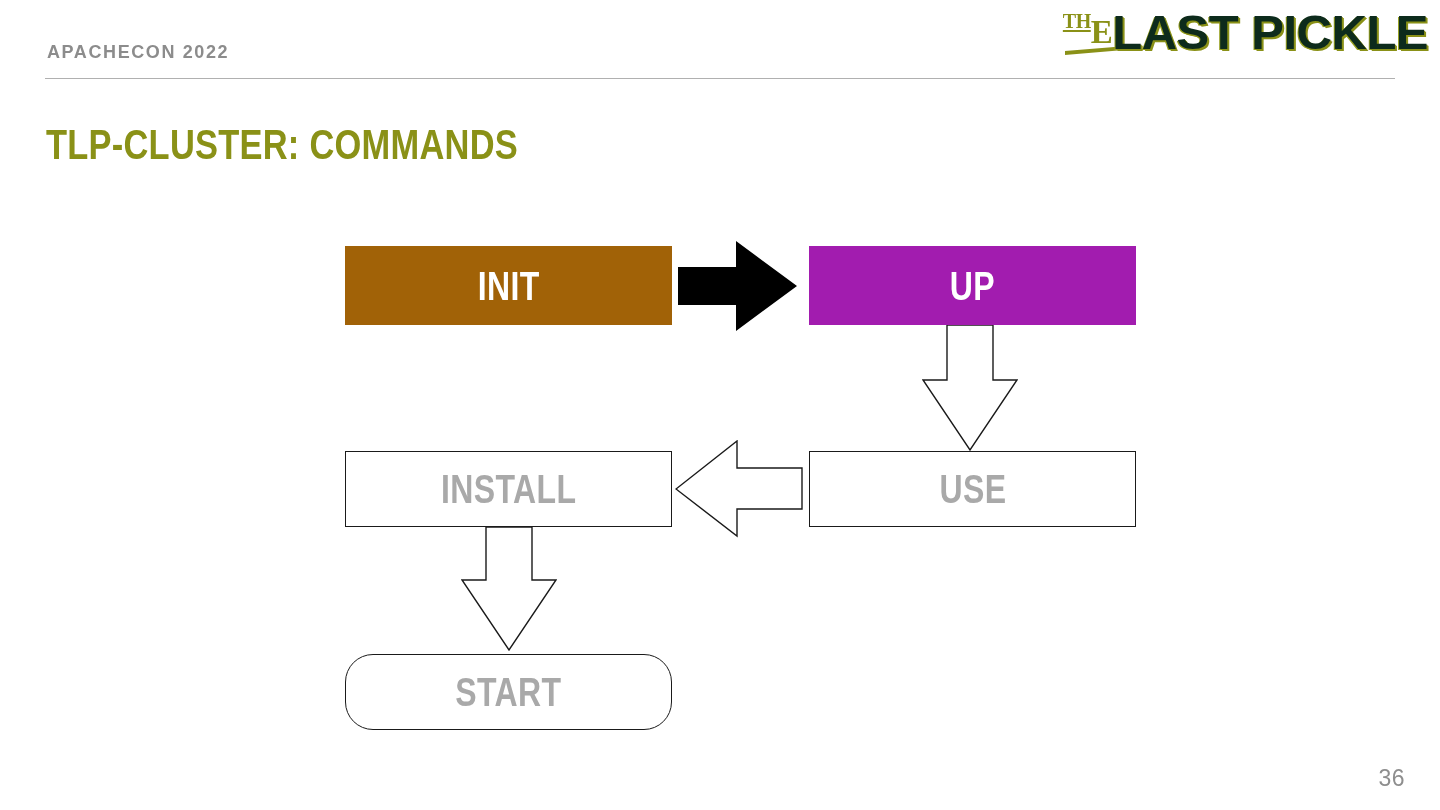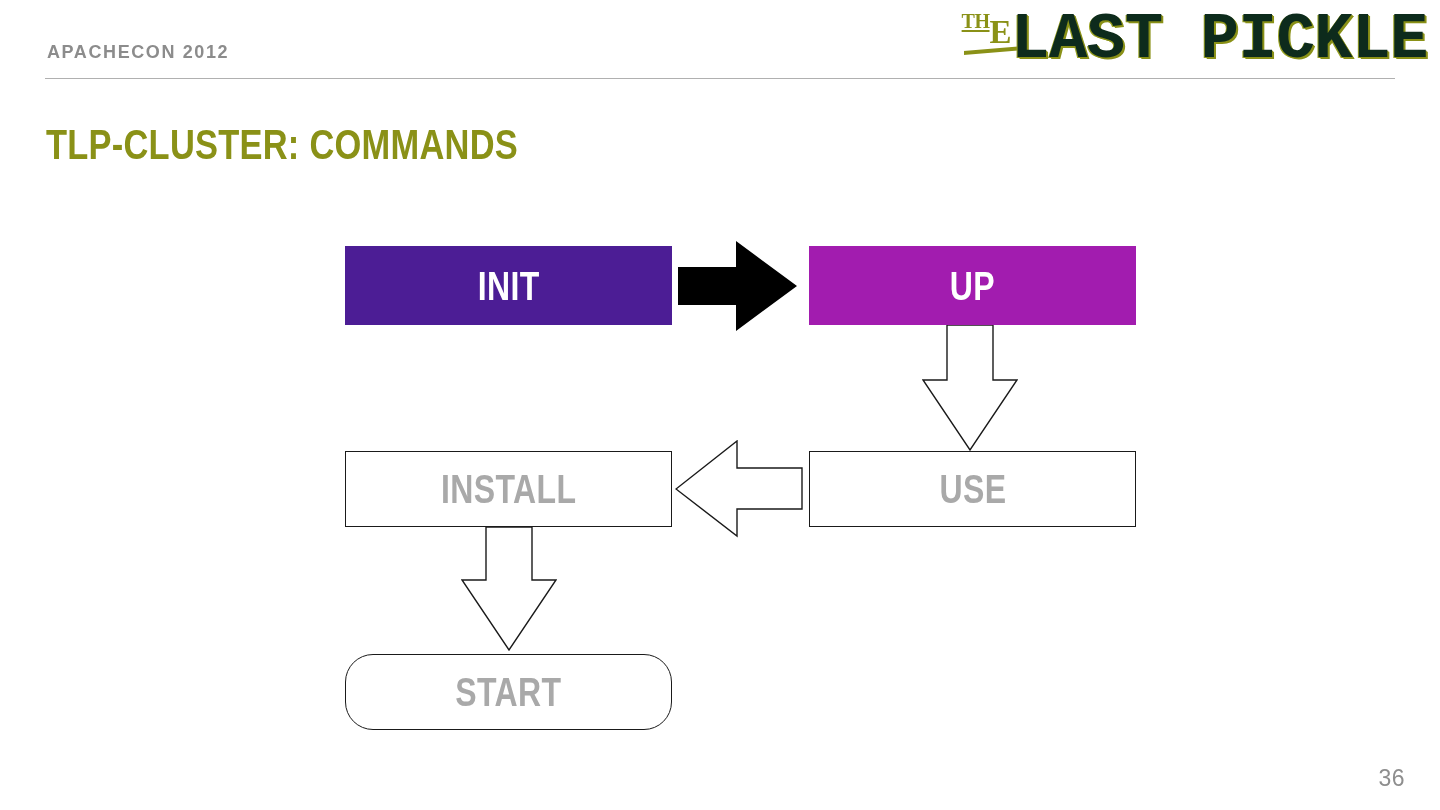--- a/index.html
+++ b/index.html
@@ -79,23 +79,23 @@
     position: absolute;
     left: 2px;
     bottom: -6px;
     width: 62px;
     height: 9px;
     background: #8a9117;
     clip-path: polygon(0% 55%, 100% 0%, 100% 42%, 0% 100%);
   }
   .logo-main {
     position: relative;
-    font-family: Liberation Mono, monospace;
-    font-weight: 700;
-    font-size: 64px;
+    font-family: Liberation Sans, sans-serif;
+    font-weight: 700;
+    font-size: 49px;
     line-height: 1;
     letter-spacing: -0.5px;
     color: #0d2b1c;
     text-shadow:
        2px 2px 0 #8a9117,
        1px 1px 0 #8a9117,
       -1px  1px 0 #97a022;
     margin-top: 2px;
     white-space: nowrap;
   }
@@ -138,21 +138,21 @@
     font-weight: 700;
     font-size: 40px;
     line-height: 1;
     letter-spacing: 0.5px;
     transform: scaleX(0.80);
     transform-origin: center center;
     white-space: nowrap;
   }
 
   
-  .node--filled-gray  { background: #4c1d95; border: none; }
+  .node--filled-gray  { background: #a16207; border: none; }
   .node--filled-olive { background: #a21caf; border: none; }
   .node--outline      { background: #ffffff; border: 1.5px solid #1a1a1a; }
 
   .label--white { color: #ffffff; }
   .label--gray  { color: #a9a9a9; }
 
   
   #node-init    { left: 345px; top: 246px; width: 327px; height: 79px; }
   #node-up      { left: 809px; top: 246px; width: 327px; height: 79px; }
   #node-install { left: 345px; top: 451px; width: 327px; height: 76px; }
@@ -176,21 +176,21 @@
     font-weight: 400;
     color: #8e8e8e;
     letter-spacing: 0.5px;
   }
 </style>
 </head>
 <body>
 
 <div class="slide">
 
-  <div class="eyebrow">APACHECON 2012</div>
+  <div class="eyebrow">APACHECON 2022</div>
 
   <div class="header-rule"></div>
 
   <div class="logo">
     <div class="logo-the">
       <span class="t-sup">TH</span><span class="t-main">E</span>
       <span class="swoosh"></span>
     </div>
     <div class="logo-main">LAST PICKLE</div>
   </div>

